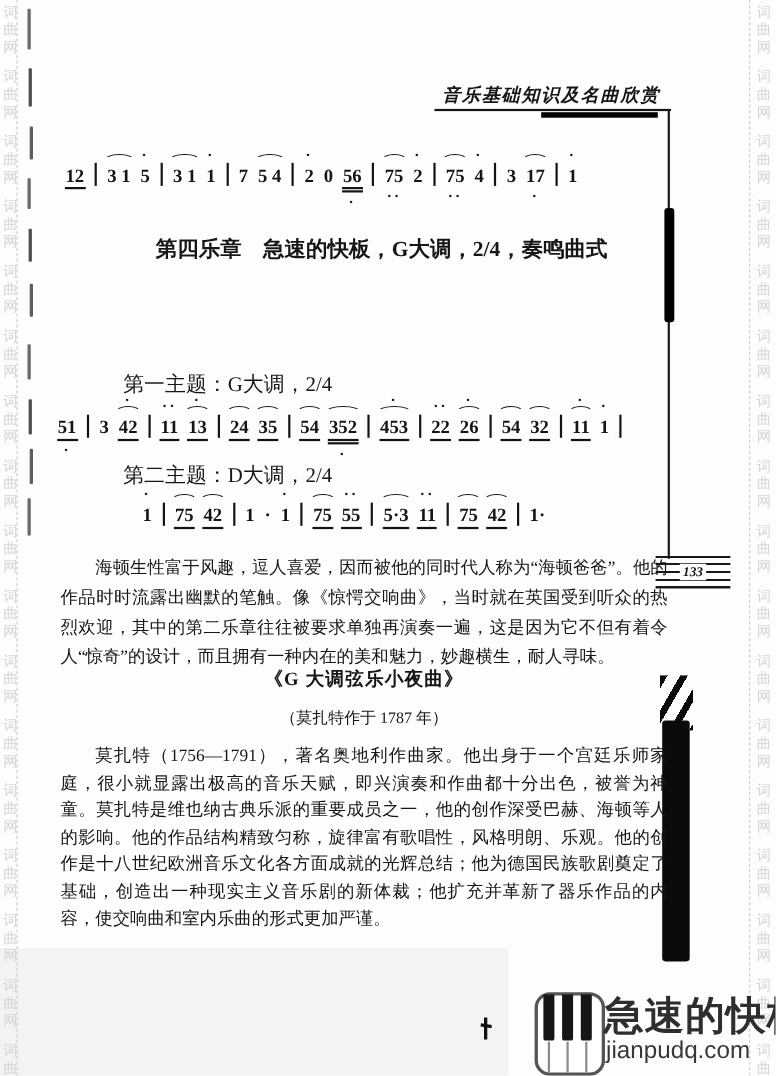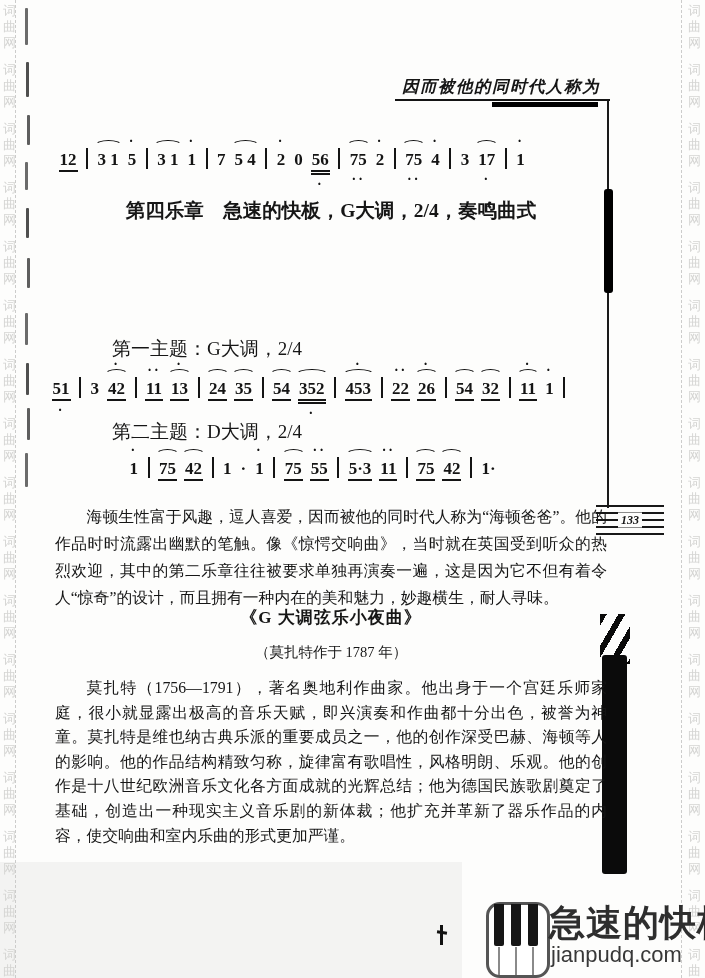--- a/index.html
+++ b/index.html
@@ -32,21 +32,21 @@
     background:repeating-linear-gradient(120deg,#0a0a0a 0 6px,transparent 6px 16px);}
   .bigbar{position:absolute;left:602px;top:655px;width:25px;height:219px;background:#0b0b0b;border-radius:3px;z-index:2;}
 
   
   .body{position:absolute;left:55px;width:552px;margin:0;font-size:15.8px;line-height:27.5px;
     text-align:justify;text-indent:2em;z-index:2;}
   #p-movement{top:242px;}
   #p-haydn{top:503px;line-height:27px;}
   #p-mozart1{top:676px;line-height:24.6px;}
   #p-mozart2{top:810px;line-height:24.6px;}
-  #chapter-heading{position:absolute;left:55px;top:197px;width:552px;margin:0;text-align:center;
+  #chapter-heading{position:absolute;left:55px;top:197px;width:552px;margin:16px;text-align:center;
     font-size:19.5px;font-weight:bold;z-index:2;}
   .label{position:absolute;left:55px;margin:0;font-size:19px;z-index:2;}
   #label-theme1{top:336px;padding-left:57px;}
   #label-theme2{top:419px;padding-left:57px;}
   #serenade-title{position:absolute;left:55px;top:606px;width:552px;margin:0;text-align:center;
     font-size:17px;font-weight:bold;letter-spacing:1px;z-index:2;}
   #serenade-subtitle{position:absolute;left:55px;top:643px;width:552px;margin:0;text-align:center;
     font-size:14.5px;z-index:2;}
 
   
@@ -201,21 +201,21 @@
       <div class="bmark" style="top: 115px; height: 30px; left: 26.6px; background: rgb(94, 94, 94);"></div>
       <div class="bmark" style="top: 162px; height: 28px; left: 25px; background: rgb(107, 107, 107);"></div>
       <div class="bmark" style="top: 208px; height: 30px; left: 25.8px; background: rgb(79, 79, 79);"></div>
       <div class="bmark" style="top: 258px; height: 30px; left: 26.6px; background: rgb(94, 94, 94);"></div>
       <div class="bmark" style="top: 313px; height: 32px; left: 25px; background: rgb(107, 107, 107);"></div>
       <div class="bmark" style="top: 363px; height: 32px; left: 25.8px; background: rgb(79, 79, 79);"></div>
       <div class="bmark" style="top: 408px; height: 32px; left: 26.6px; background: rgb(94, 94, 94);"></div>
       <div class="bmark" style="top: 453px; height: 34px; left: 25px; background: rgb(107, 107, 107);"></div>
     </div>
 
-  <div id="header-title">因而被他的同时代人称为</div>
+  <div id="header-title">音乐基础知识及名曲欣赏</div>
   <div class="header-rule"></div>
   <div class="header-bar"></div>
 
   <div class="vline"></div>
   <div class="ink-blob"></div>
   <div class="tab133">
     <span class="num">133</span>
   </div>
   <div class="diag"></div>
   <div class="bigbar"></div>

